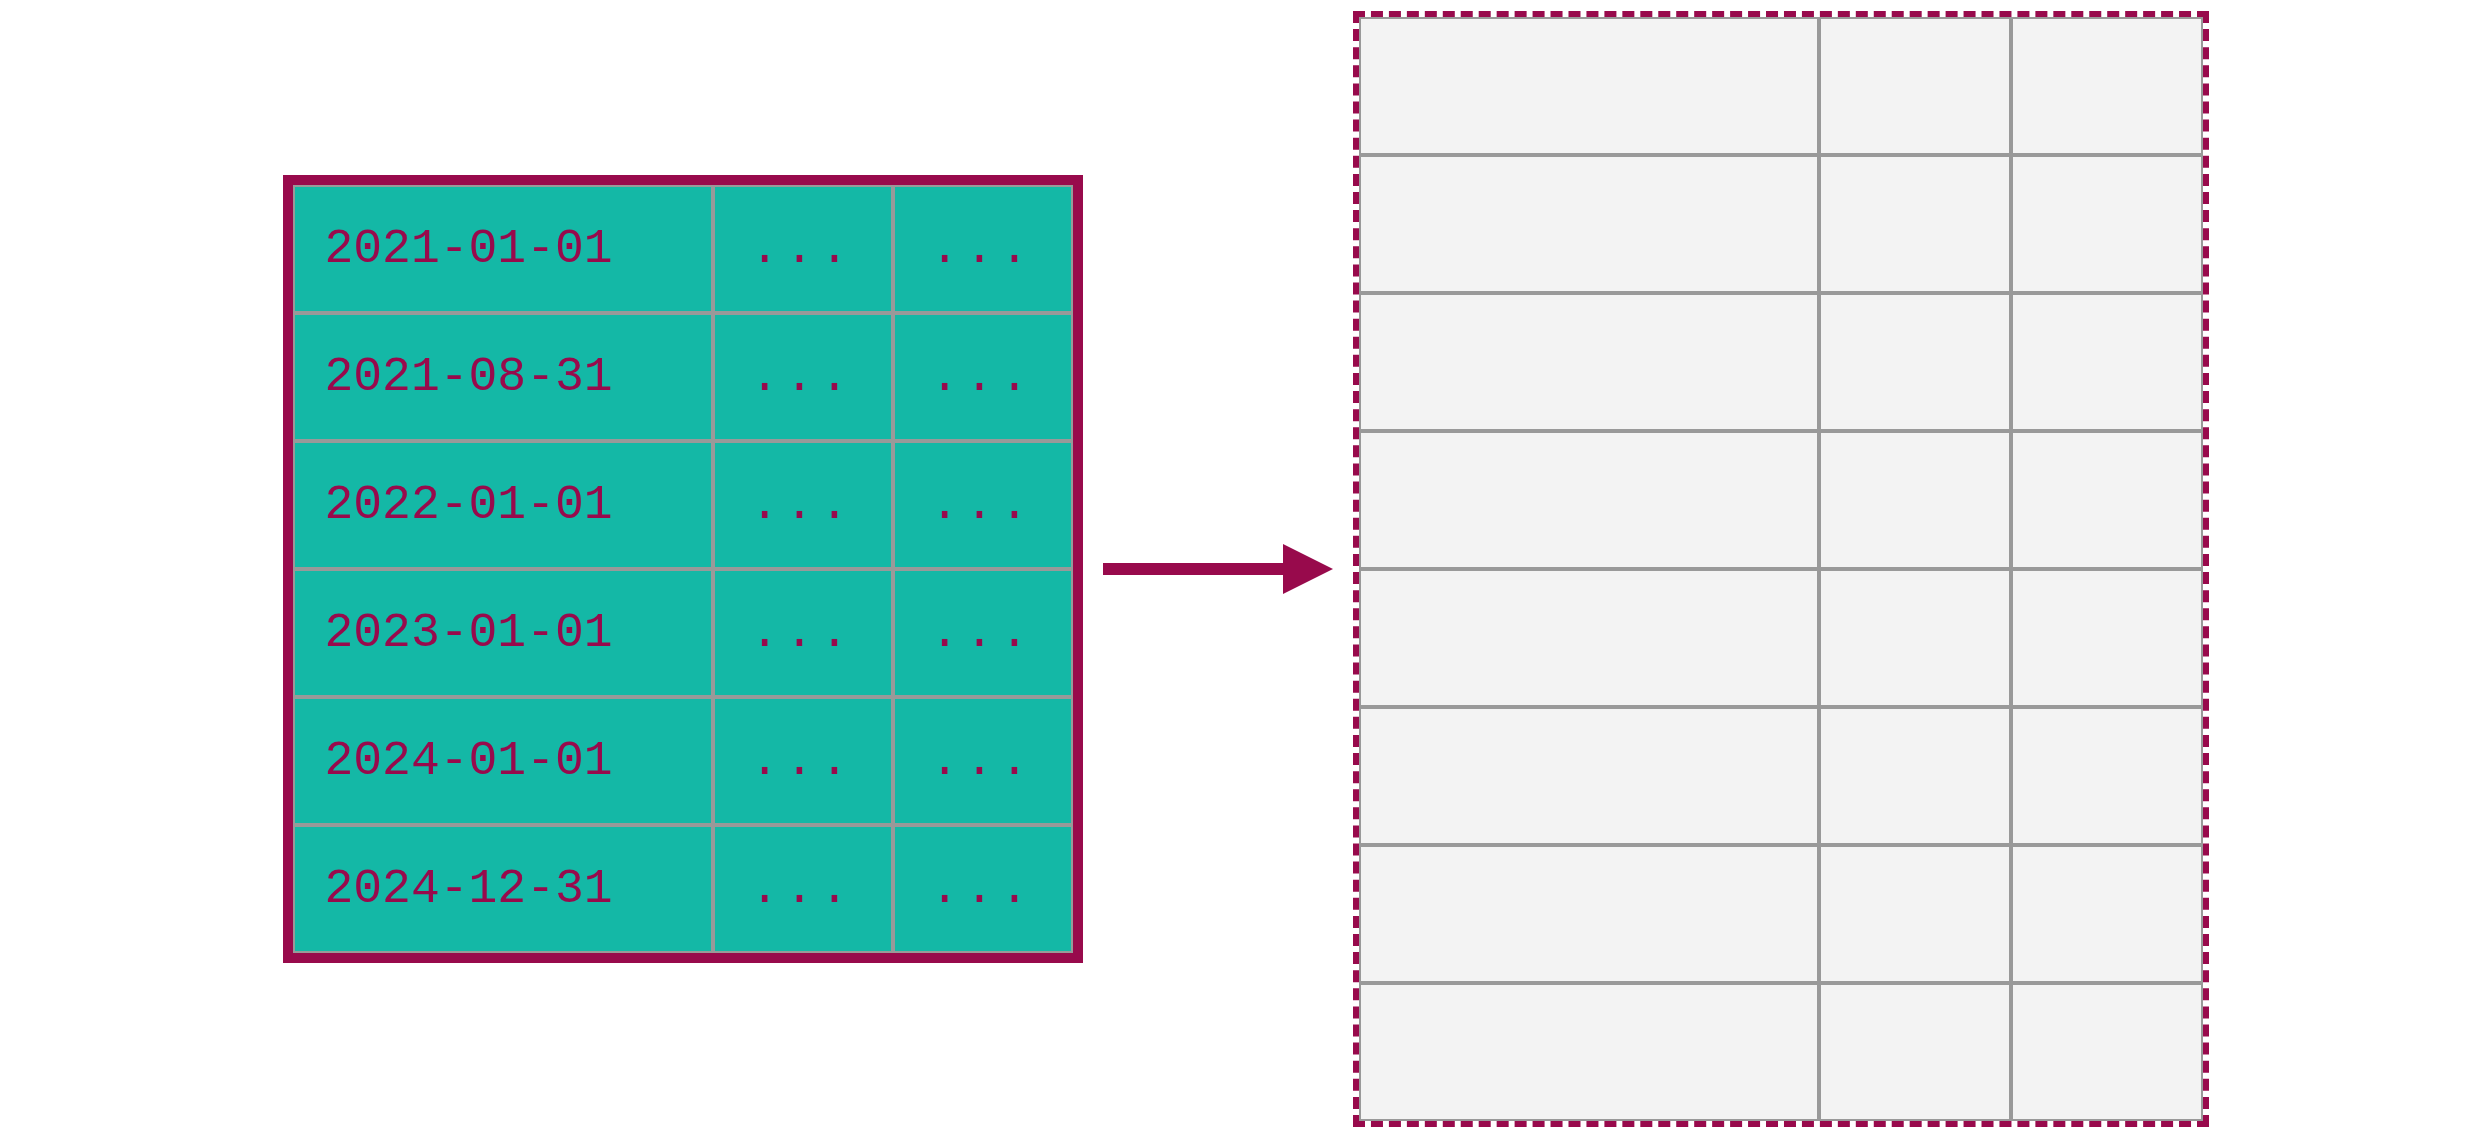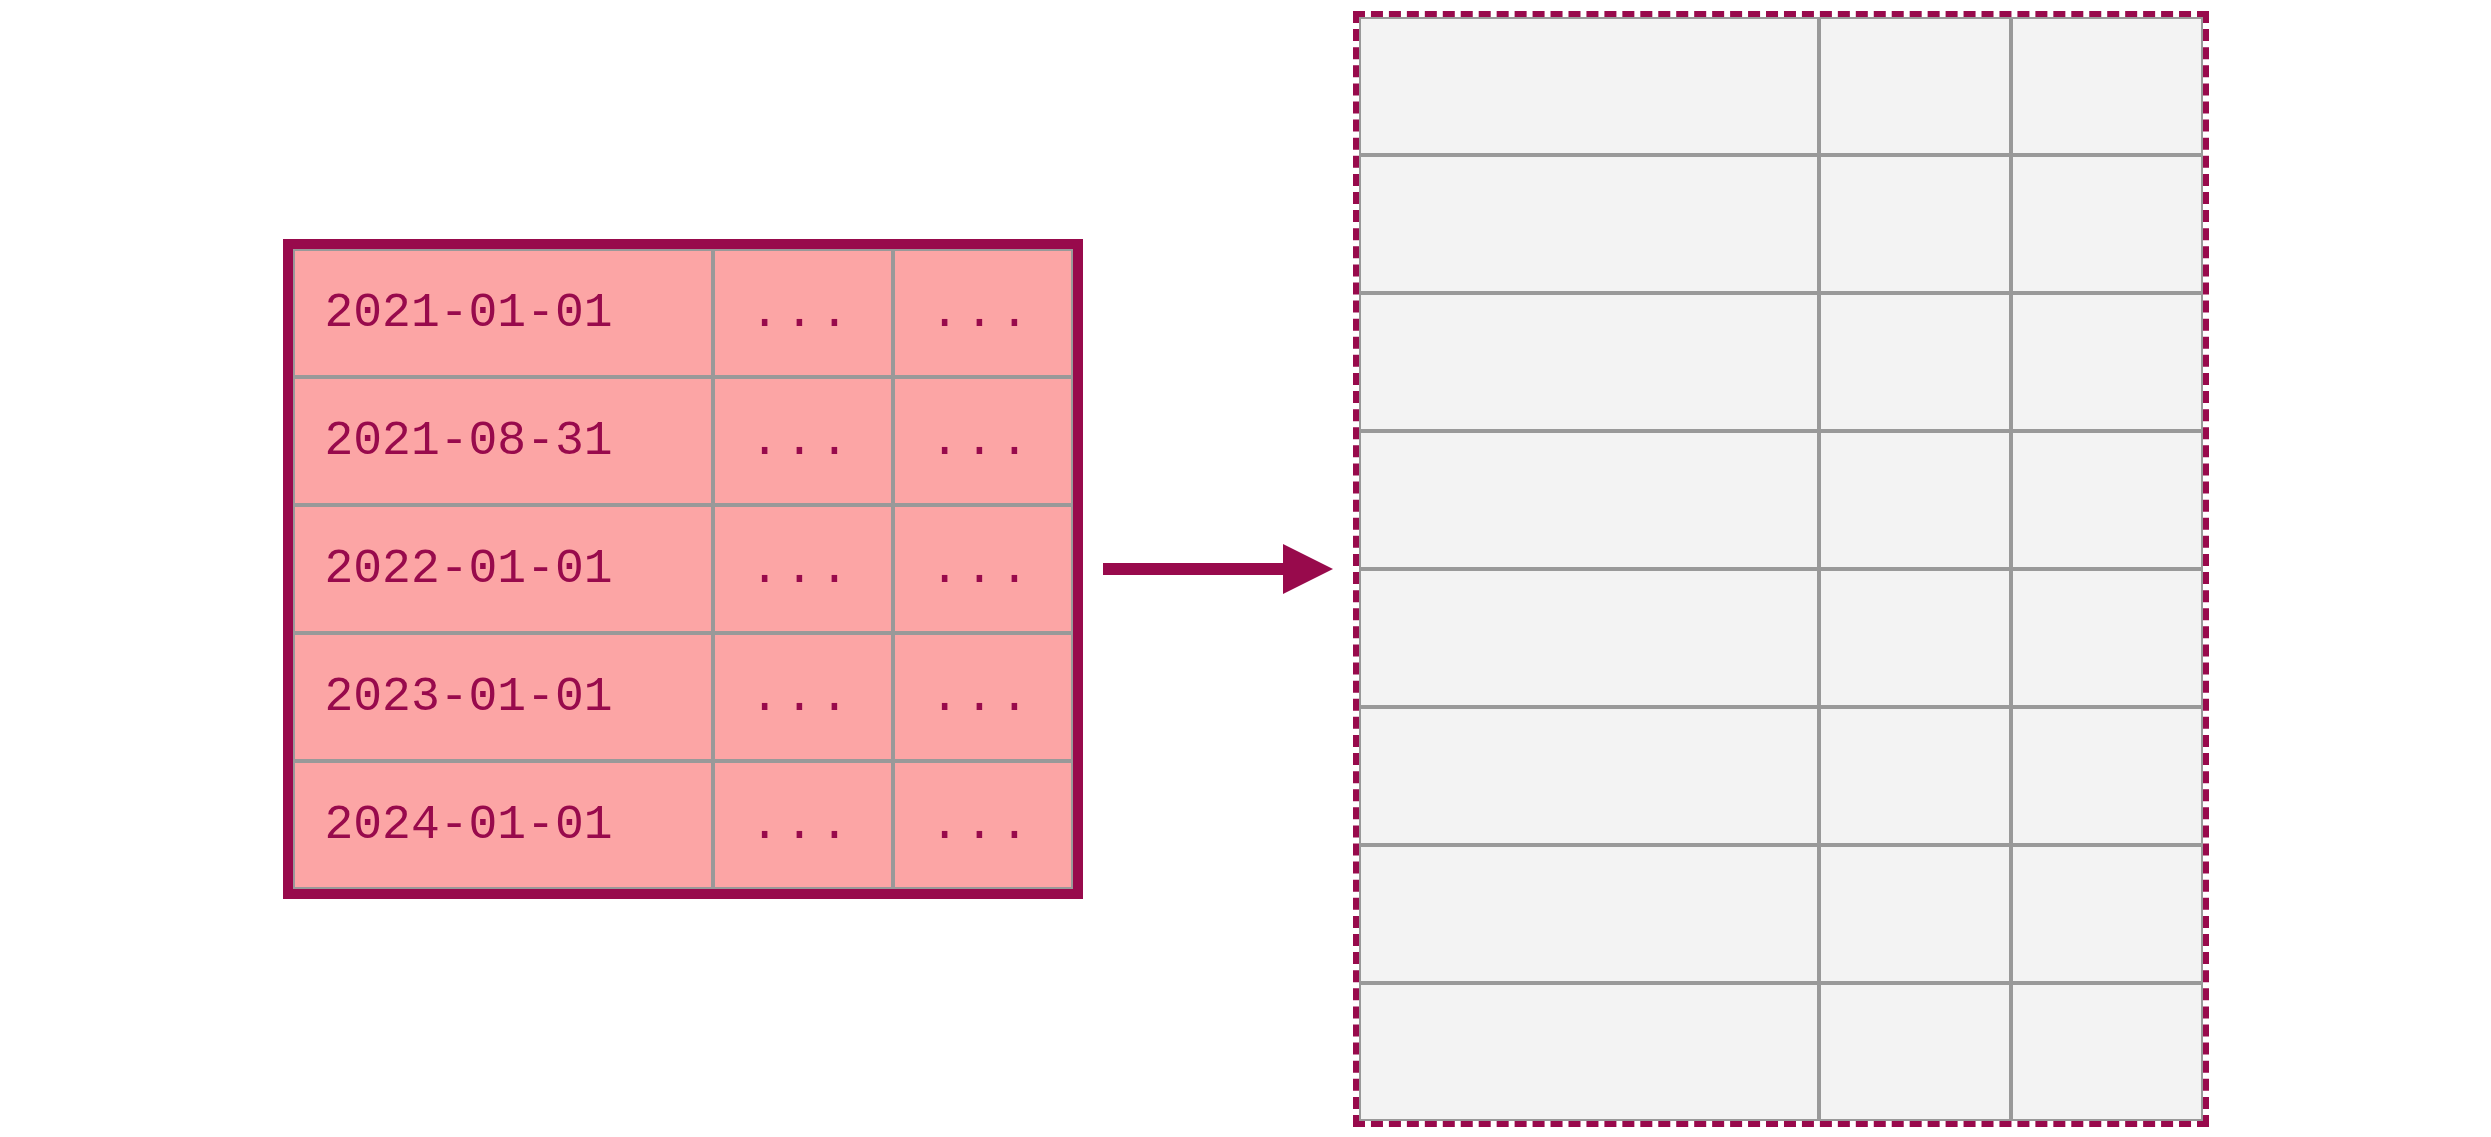--- a/index.html
+++ b/index.html
@@ -25,21 +25,21 @@
       gap: 0;
     }
     
     .source-table {
       border: 10px solid #980a4c;
       border-collapse: separate;
       border-spacing: 0;
     }
     
     .source-table td {
-      background: #fca5a5;
+      background: #14b8a6;
       border: 2px solid #999999;
       color: #980a4c;
       font-size: 48px;
       font-family: 'Consolas', 'Monaco', 'Courier New', monospace;
       padding: 28px 20px;
       text-align: left;
       height: 128px;
     }
     
     .source-table td.date-cell {
@@ -109,20 +109,25 @@
       <tr>
         <td class="date-cell">2023-01-01</td>
         <td class="ellipsis-cell">...</td>
         <td class="ellipsis-cell">...</td>
       </tr>
       <tr>
         <td class="date-cell">2024-01-01</td>
         <td class="ellipsis-cell">...</td>
         <td class="ellipsis-cell">...</td>
       </tr>
+      <tr>
+        <td class="date-cell">2024-12-31</td>
+        <td class="ellipsis-cell">...</td>
+        <td class="ellipsis-cell">...</td>
+      </tr>
     </tbody>
   </table>
 
   <div class="arrow-container">
     <svg class="arrow-svg" viewBox="0 0 230 70">
       <line x1="0" y1="35" x2="190" y2="35" stroke="#980a4c" stroke-width="12"></line>
       <polygon points="180,10 230,35 180,60" fill="#980a4c"></polygon>
     </svg>
   </div>
 

